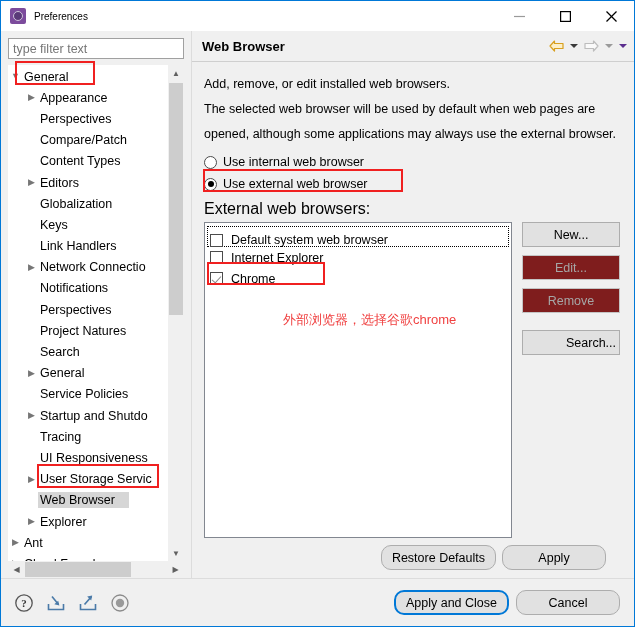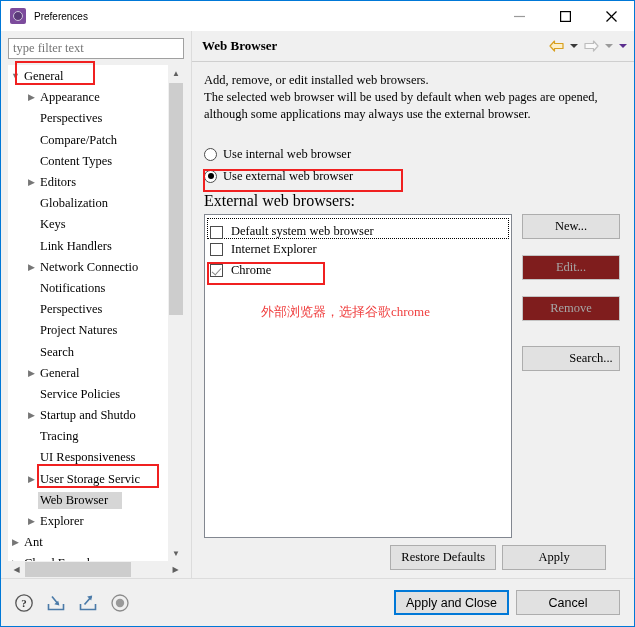--- a/index.html
+++ b/index.html
@@ -76,21 +76,20 @@
   .win-btn.max { color: #000; }
   .win-btn svg { display: block; }
 
   
   .dialog-body {
     flex: 1 1 auto;
     display: flex;
     background: #f0f0f0;
     position: relative;
     overflow: hidden;
-    font-family: Liberation Serif, serif;
   }
 
   
   .left-pane {
     width: 190px;
     flex: 0 0 auto;
     background: #f0f0f0;
     display: flex;
     flex-direction: column;
     padding: 7px 0 0 7px;
@@ -250,23 +249,23 @@
 
   .page-content {
     flex: 1 1 auto;
     padding: 10px 14px 0 12px;
     display: flex;
     flex-direction: column;
     min-height: 0;
   }
   .desc {
     font-size: 12.5px;
-    line-height: 17px;
+    line-height: 25px;
     white-space: pre-line;
-    margin-bottom: 20px;
+    margin-bottom: 4px;
   }
   .radio-row {
     display: flex;
     align-items: center;
     height: 22px;
     position: relative;
   }
   .radio {
     width: 13px; height: 13px;
     border-radius: 50%;
@@ -330,21 +329,21 @@
     content: "";
     position: absolute;
     left: 3px; top: 0.5px;
     width: 4px; height: 8px;
     border: solid #8a8a8a;
     border-width: 0 1.6px 1.6px 0;
     transform: rotate(42deg);
   }
   .cn-note {
     position: absolute;
-    left: 56px; top: 88px;
+    left: 78px; top: 88px;
     color: #f04040;
     font-size: 13px;
     white-space: nowrap;
   }
   .side-buttons {
     width: 98px;
     flex: 0 0 auto;
     display: flex;
     flex-direction: column;
   }
@@ -358,33 +357,34 @@
     display: flex;
     align-items: center;
     justify-content: center;
     box-sizing: border-box;
   }
   .btn.disabled {
     color: #a6a6a6;
     background: #7f1d1d;
     border-color: #c4c4c4;
   }
-  .side-buttons .btn { margin-bottom: 16px; }
+  .side-buttons .btn { margin-bottom: 8px; }
   .side-buttons .btn.gap-before { margin-top: 9px; padding-left: 40px; }
 
   .apply-row {
     display: flex;
     justify-content: flex-end;
     gap: 6px;
     padding: 7px 14px 8px 0;
     flex: 0 0 auto;
   }
   .btn-w {
     min-width: 104px;
     padding: 0 10px;
+    border-radius: 10px;
   }
 
   .dialog-footer {
     flex: 0 0 auto;
     border-top: 1px solid #dcdcdc;
     background: #f0f0f0;
     height: 48px;
     display: flex;
     align-items: center;
     padding: 0 14px 0 12px;

